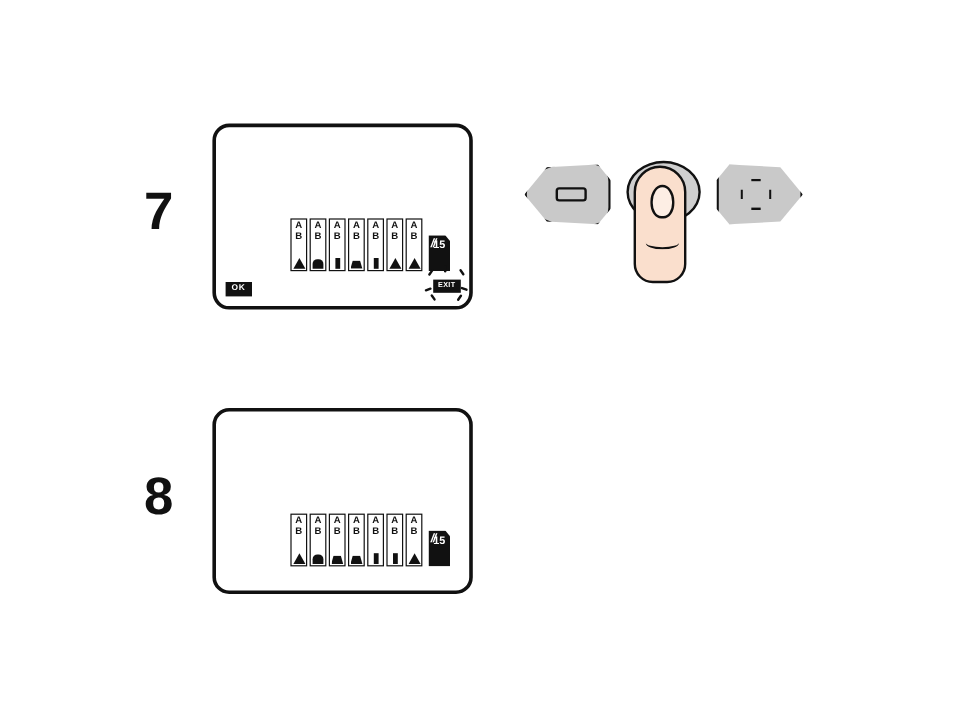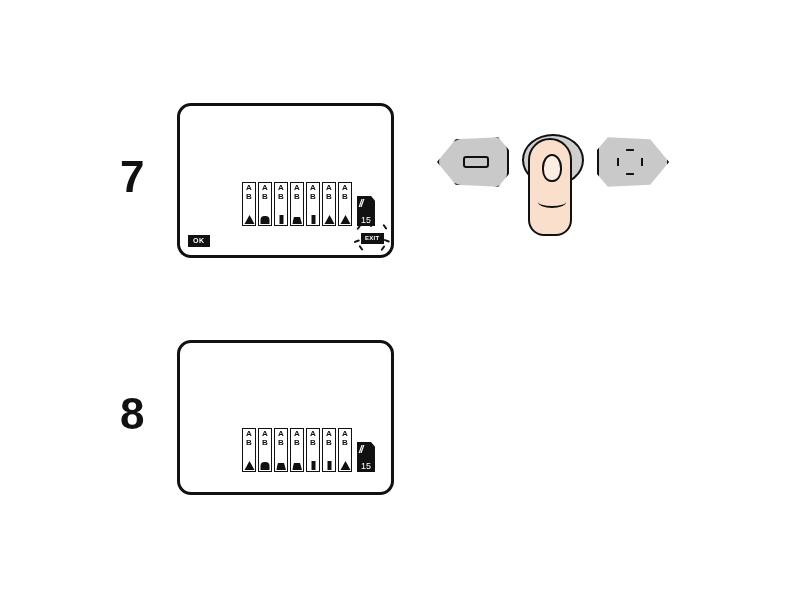--- a/index.html
+++ b/index.html
@@ -121,23 +121,23 @@
     left: 2px;
     font-size: 10px;
     font-weight: bold;
     font-style: italic;
     line-height: 10px;
     letter-spacing: -1px;
     color: #ffffff;
   }
   .media-card .num {
     font-size: 9px;
-    font-weight: normal;
+    font-weight: bold;
     line-height: 10px;
-    margin-bottom: 1px;
+    margin-bottom: 17px;
     color: #ffffff;
     text-align: right;
   }
 
   .ok-badge {
     position: absolute;
     background: #111111;
     color: #ffffff;
     font-size: 7px;
     font-weight: bold;

